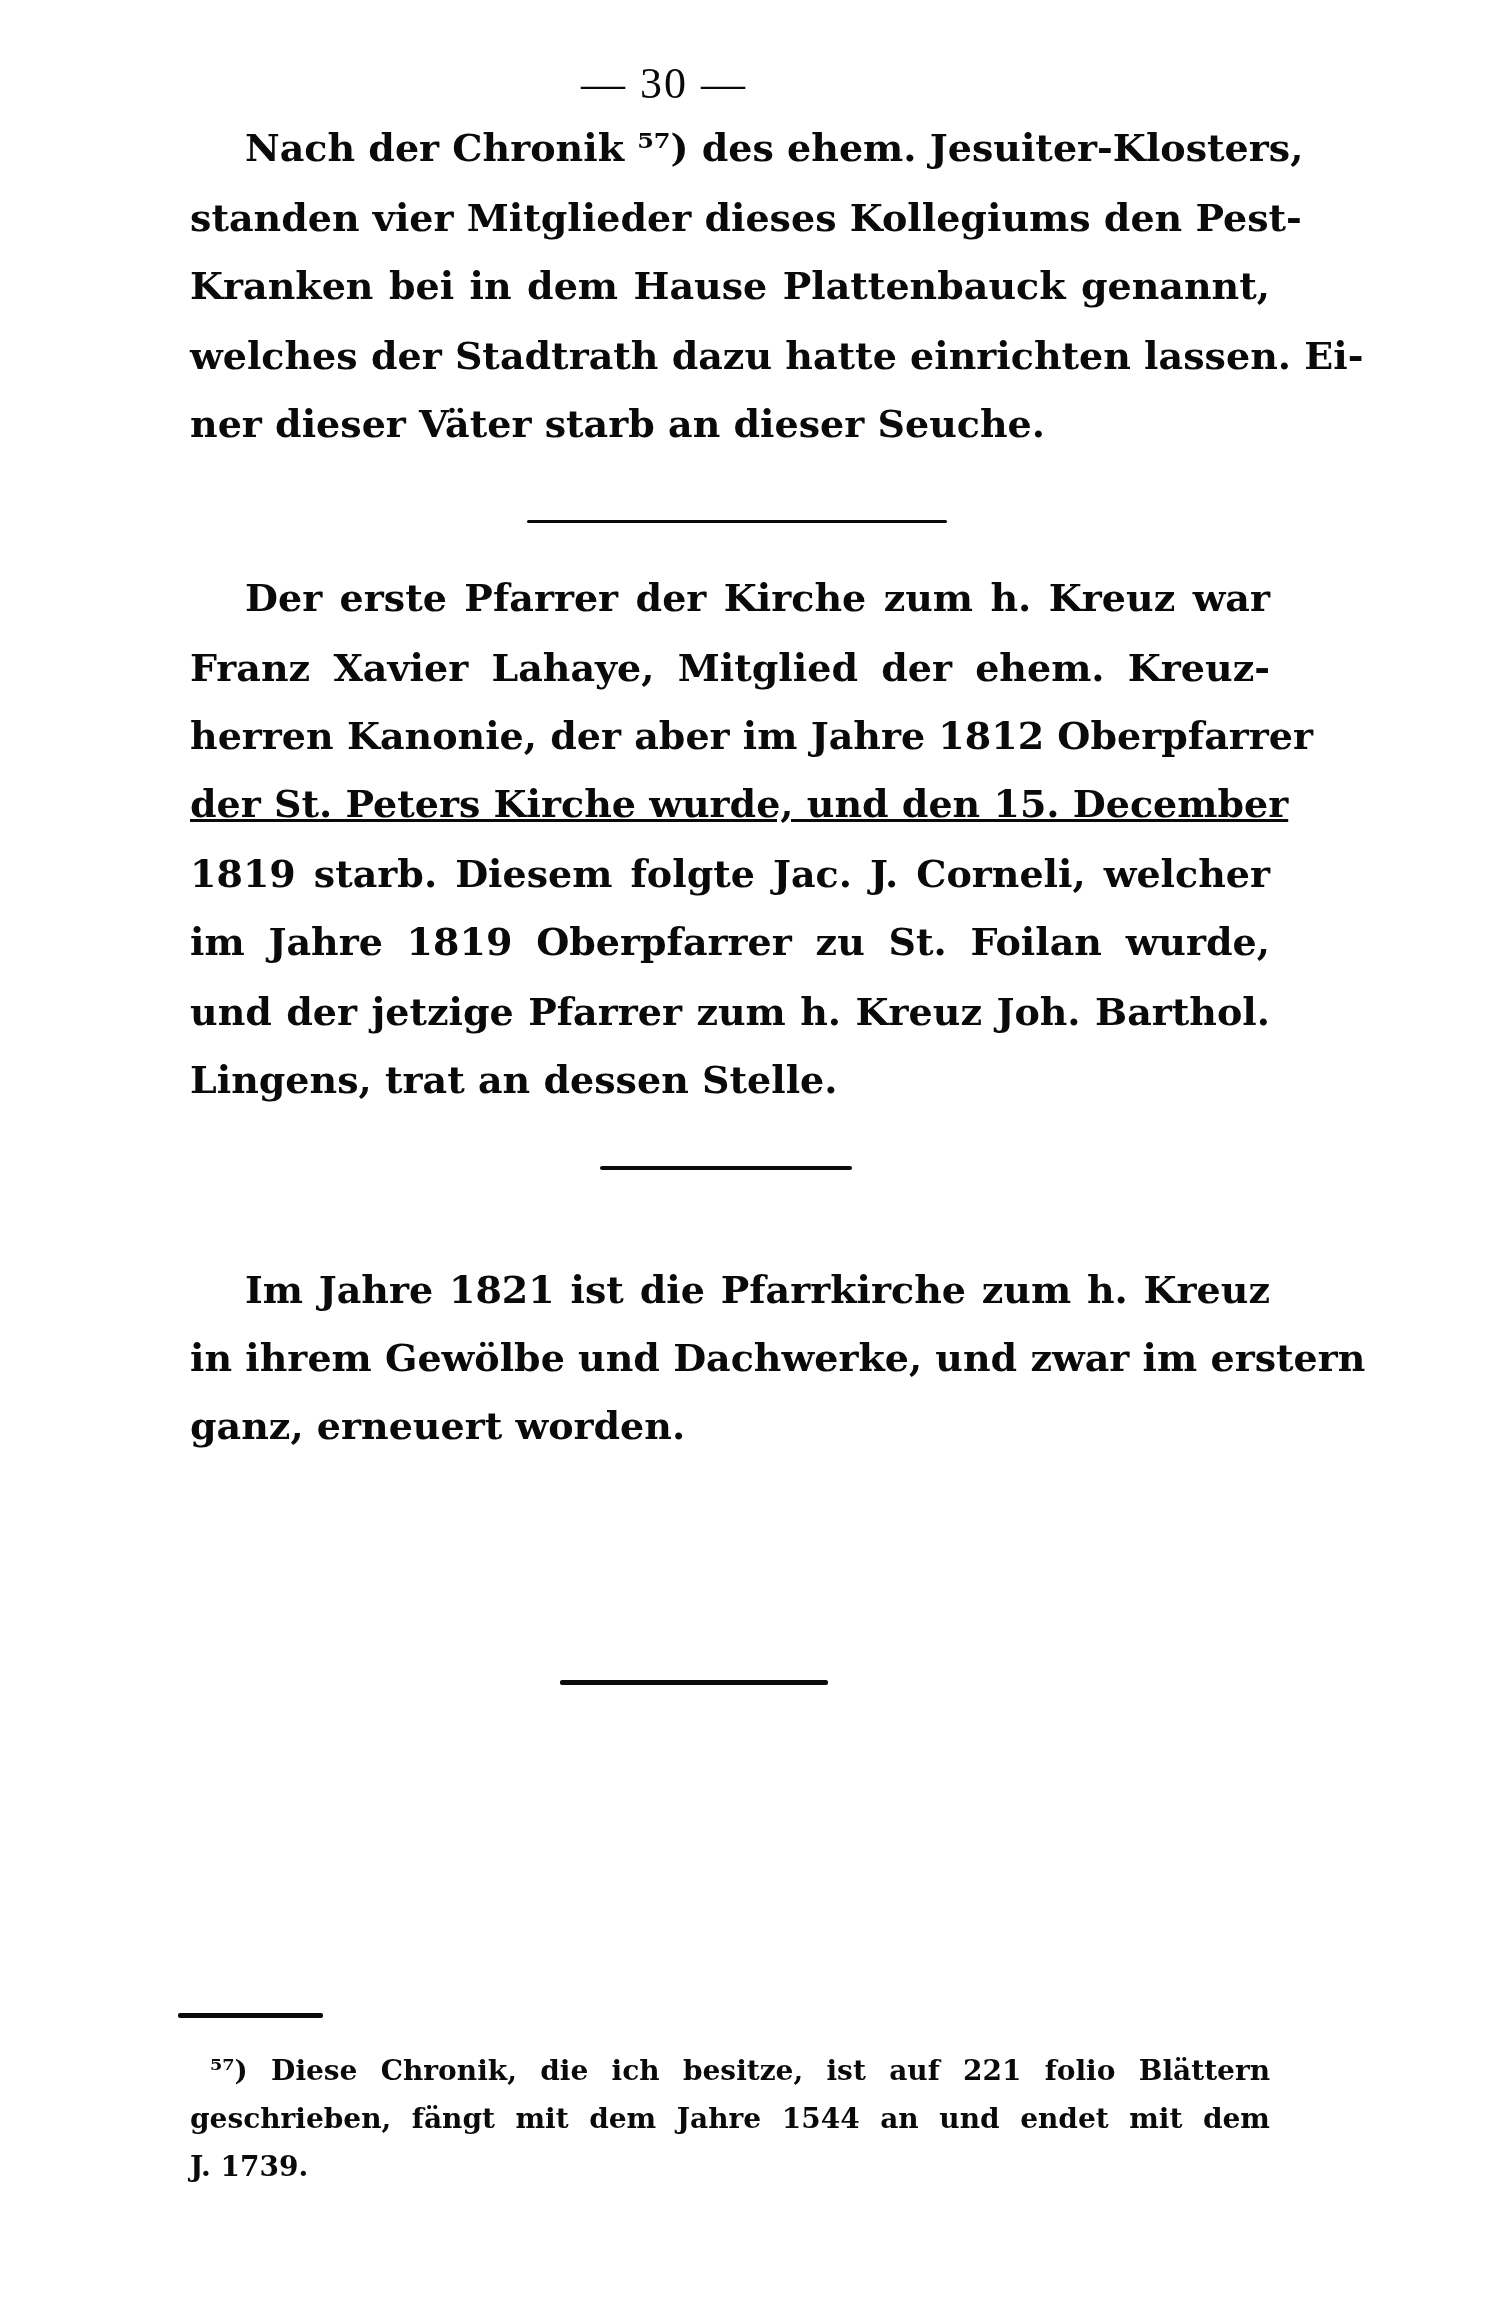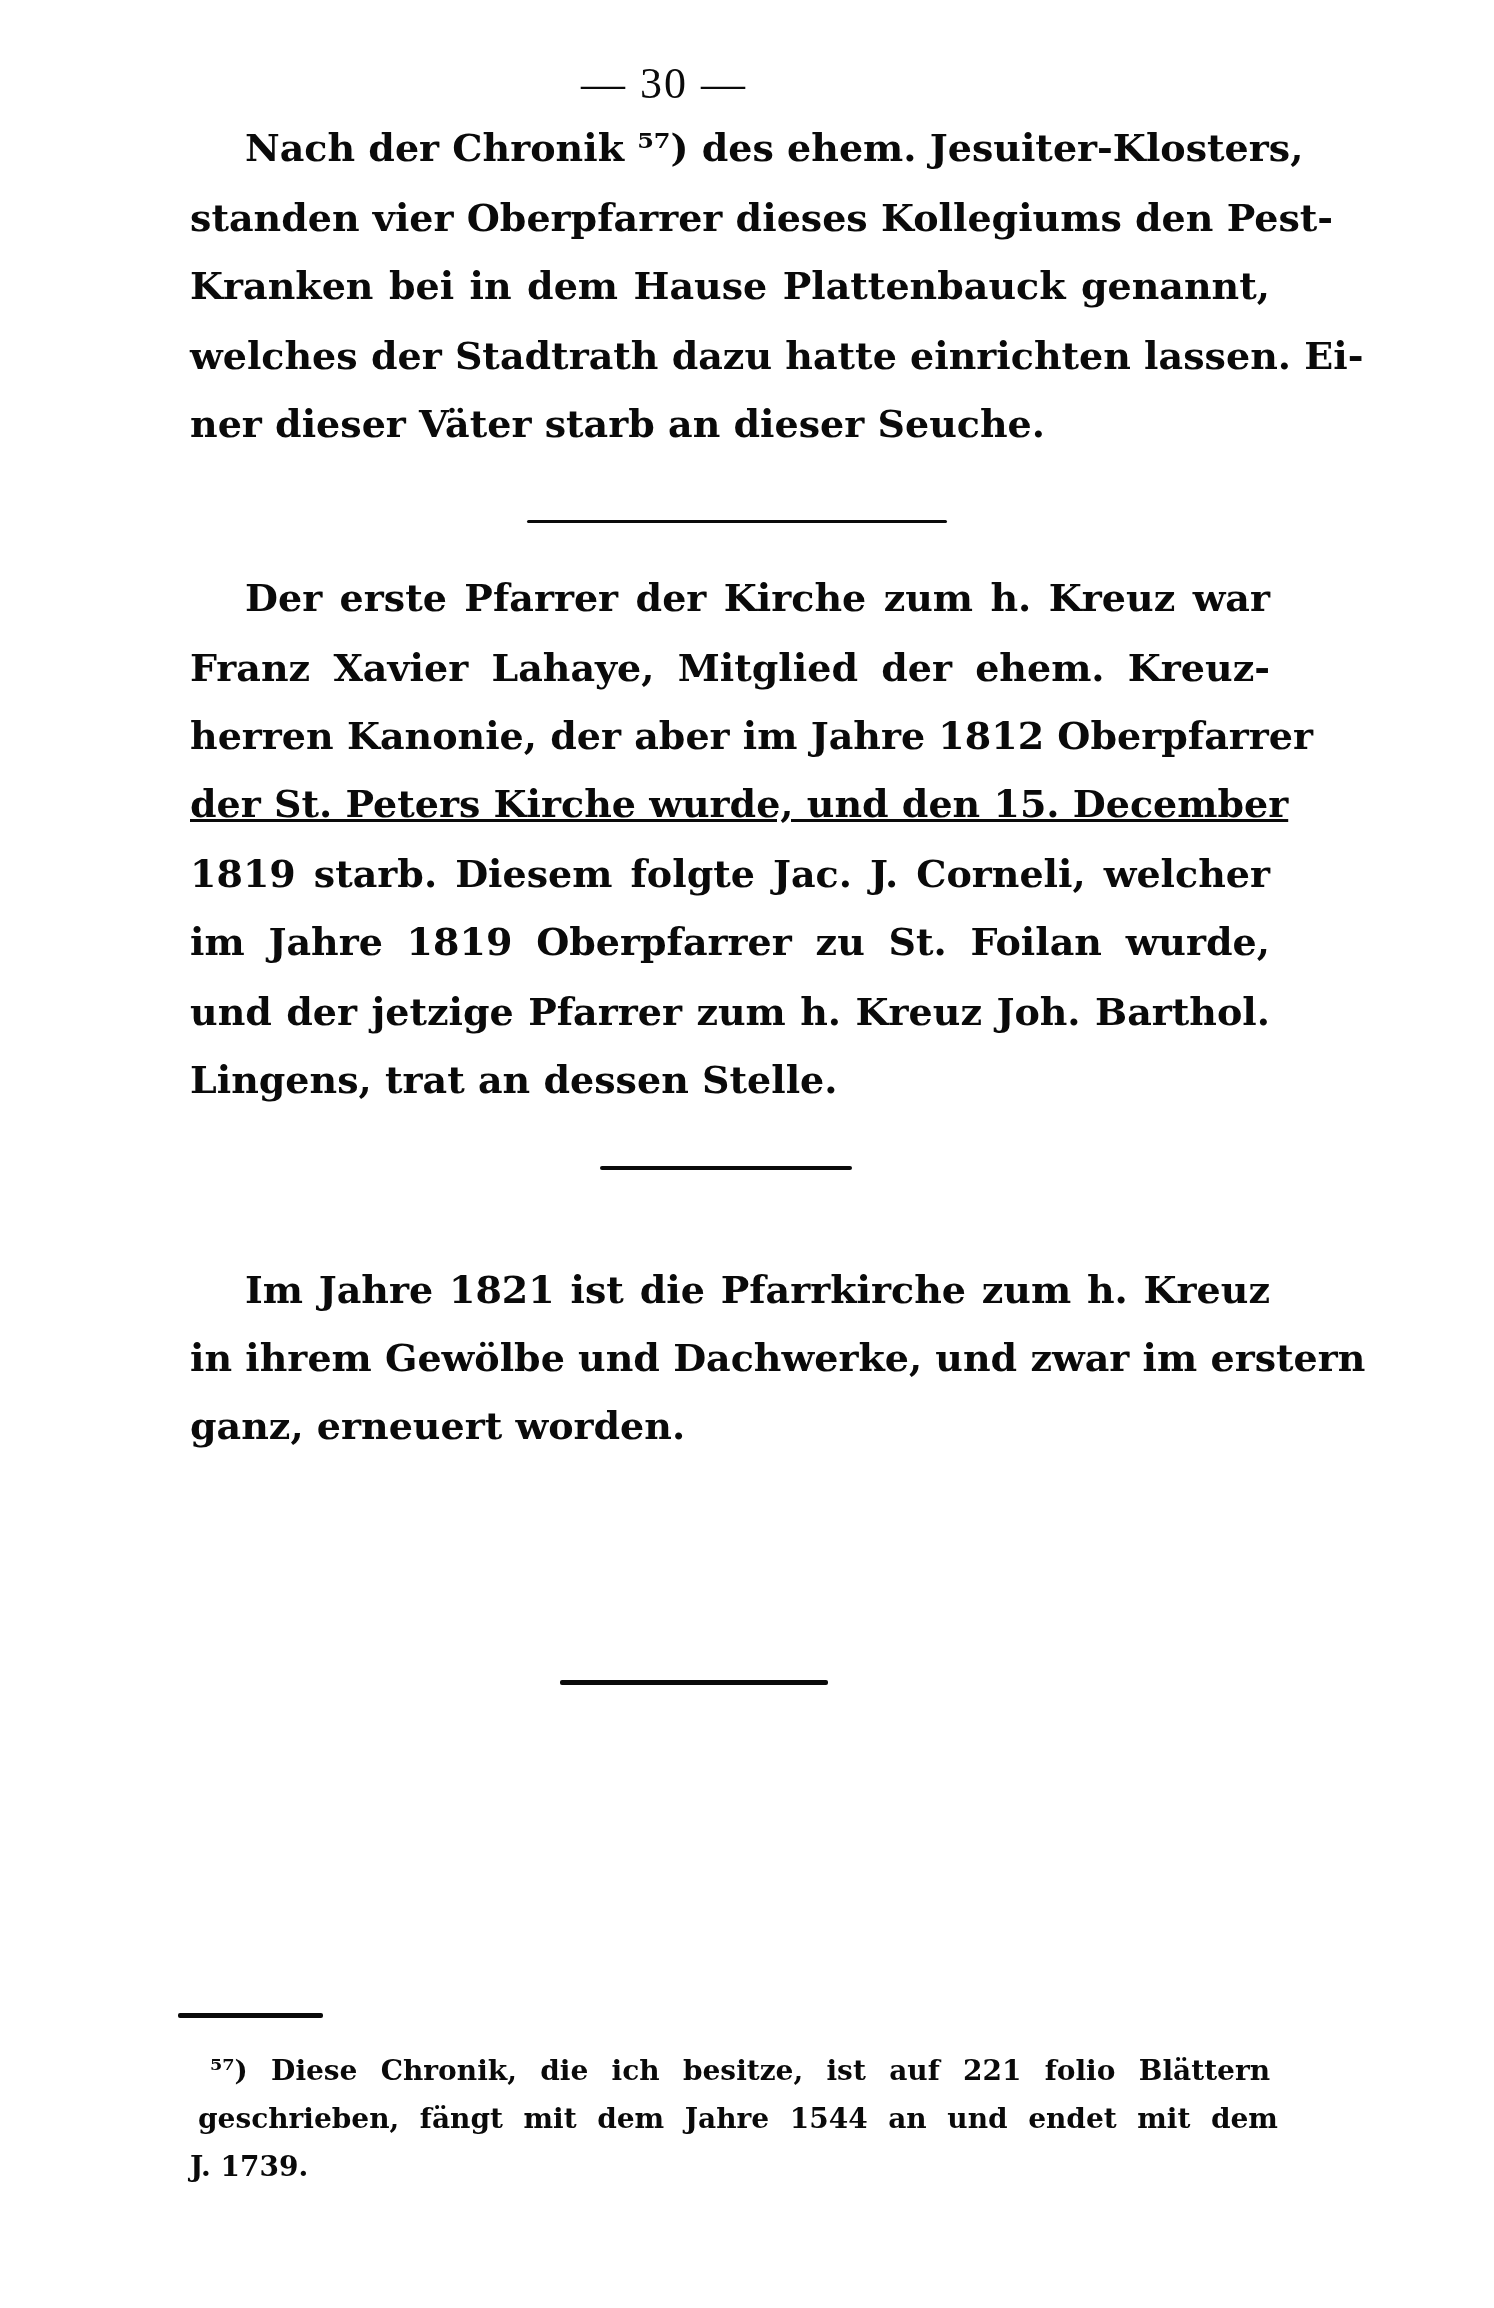--- a/index.html
+++ b/index.html
@@ -79,21 +79,21 @@
   </style>
 </head>
 <body>
 
 <div class="page">
 
   <div class="page-number">— 30 —</div>
 
   <div>
     <div class="line indent" style="top:120px;">Nach der Chronik ⁵⁷) des ehem. Jesuiter-Klosters,</div>
-    <div class="line" style="top:190px;">standen vier Oberpfarrer dieses Kollegiums den Pest-</div>
+    <div class="line" style="top:190px;">standen vier Mitglieder dieses Kollegiums den Pest-</div>
     <div class="line" style="top:258px;">Kranken bei in dem Hause Plattenbauck genannt,</div>
     <div class="line" style="top:328px;">welches der Stadtrath dazu hatte einrichten lassen. Ei-</div>
     <div class="line last" style="top:396px;">ner dieser Väter starb an dieser Seuche.</div>
   </div>
 
   <div class="rule" style="left:527px; top:520px; width:420px; height:3px;"></div>
 
   <div>
     <div class="line indent" style="top:570px;">Der erste Pfarrer der Kirche zum h. Kreuz war</div>
     <div class="line" style="top:640px;">Franz Xavier Lahaye, Mitglied der ehem. Kreuz-</div>
@@ -113,17 +113,17 @@
     <div class="line last" style="top:1398px;">ganz, erneuert worden.</div>
   </div>
 
 
   <div class="rule" style="left:560px; top:1680px; width:268px; height:5px;"></div>
 
   <div class="rule" style="left:178px; top:2013px; width:145px; height:5px;"></div>
 
   <div>
     <div class="footnote-line indent" style="top:2050px;">⁵⁷) Diese Chronik, die ich besitze, ist auf 221 folio Blättern</div>
-    <div class="footnote-line" style="top:2098px;margin-left:8px;">geschrieben, fängt mit dem Jahre 1544 an und endet mit dem</div>
+    <div class="footnote-line" style="top:2098px;">geschrieben, fängt mit dem Jahre 1544 an und endet mit dem</div>
     <div class="footnote-line last" style="top:2146px;">J. 1739.</div>
   </div>
 
 </div>
 
 </body></html>

